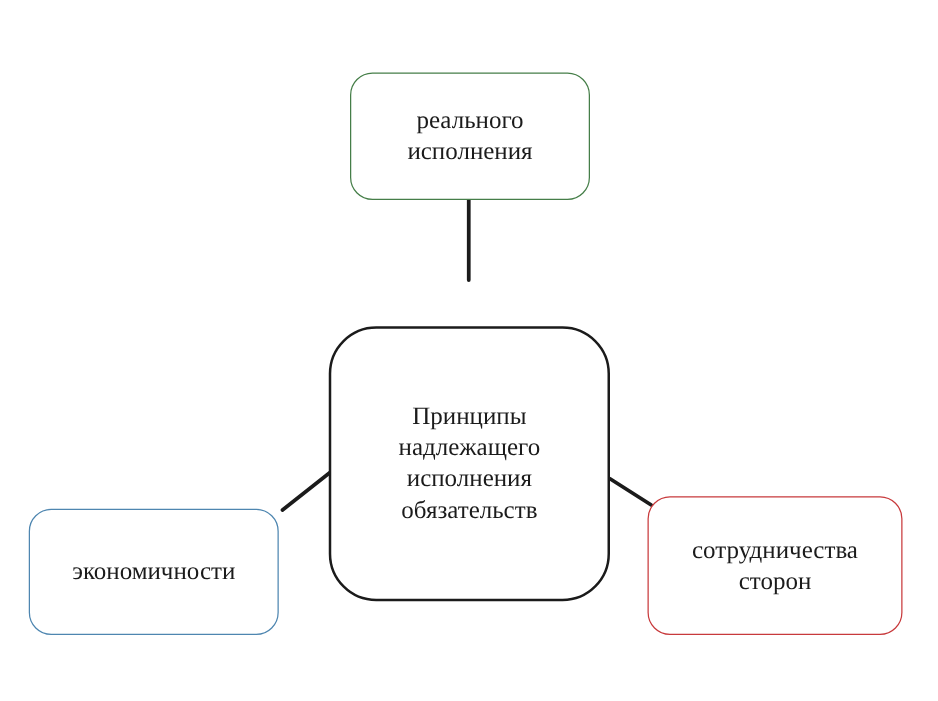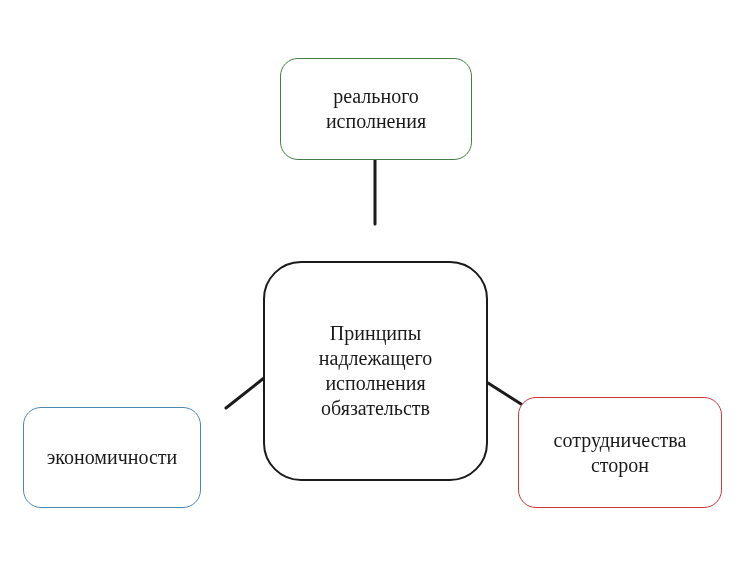--- a/index.html
+++ b/index.html
@@ -55,21 +55,21 @@
   }
   .node-top {
     left: 280px;
     top: 58px;
     width: 192px;
     height: 102px;
   }
   .node-left {
     left: 23px;
     top: 407px;
-    width: 178px;
+    width: 200px;
     height: 101px;
   }
   .node-right {
     left: 518px;
     top: 397px;
     width: 204px;
     height: 111px;
   }
 </style>
 </head>

